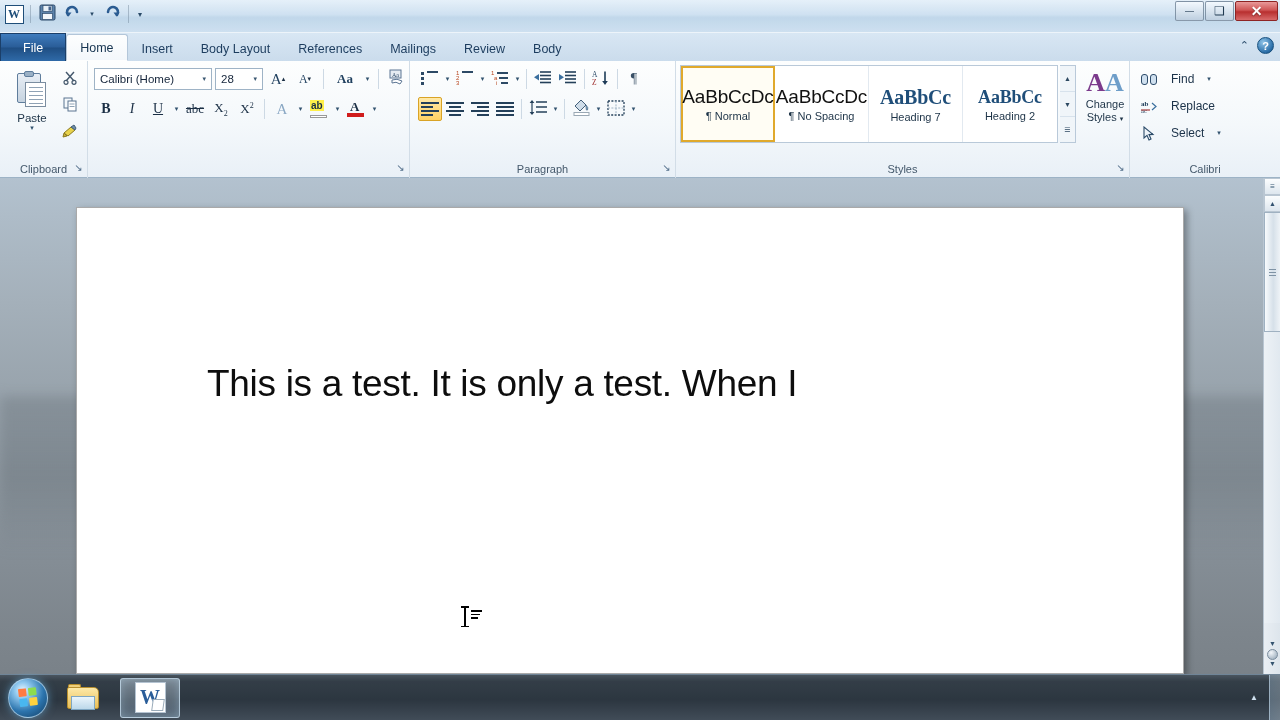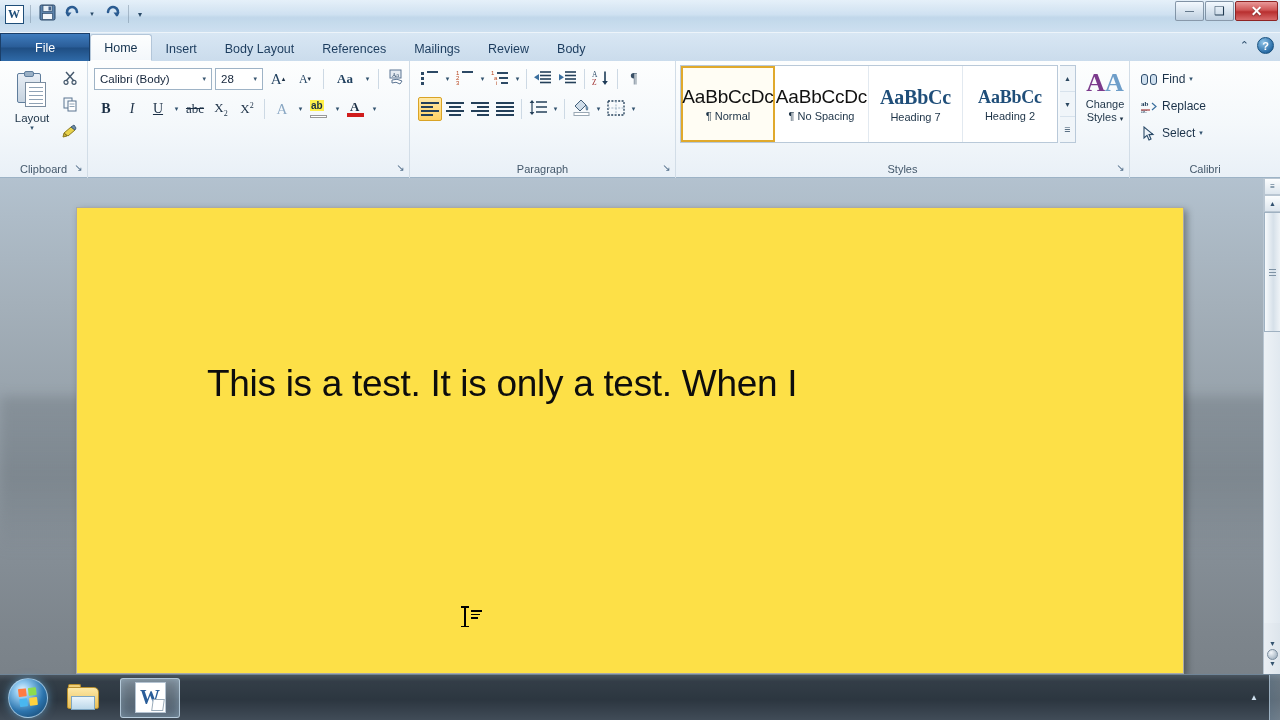--- a/index.html
+++ b/index.html
@@ -88,21 +88,21 @@
     background:linear-gradient(180deg, rgba(222,235,247,.75), rgba(206,223,239,.7));
   }
   .tabs { position:absolute; left:0; top:0; display:flex; align-items:flex-end; height:28px; }
   .tab {
     height:26px; padding:0 13px; display:flex; align-items:center;
     font-size:12.5px; color:#1c3c5e; white-space:nowrap;
     border:1px solid transparent; border-bottom:none;
   }
   .tab.file {
     background:linear-gradient(180deg,#3f7cbd 0%, #2a5d98 48%, #1f4e83 52%, #2f6aa8 100%);
-    color:#fff; height:28px; padding:0 34px; font-size:12.5px;
+    color:#fff; height:28px; padding:0 22px; font-size:12.5px;
     border:1px solid #1b3f69; border-bottom:none;
   }
   .tab.active {
     background:linear-gradient(180deg,#fdfefe 0%, #f3f7fb 100%);
     border:1px solid #b3c6d9; border-bottom:1px solid #fdfefe;
     border-top-left-radius:3px; border-top-right-radius:3px;
     color:#15334f; height:27px;
   }
   .ribbon-right-icons {
     position:absolute; right:6px; top:4px; display:flex; align-items:center; gap:8px;
@@ -250,36 +250,36 @@
   }
   .cs-icon { font-family:"Liberation Serif", serif; font-size:26px; line-height:30px; margin-top:2px; }
   .cs-icon .a1 { color:#7b3a8c; font-weight:bold; }
   .cs-icon .a2 { color:#6e9ec9; font-weight:bold; }
   .cs-txt { font-size:11px; color:#1d3347; line-height:13px; }
 
   
   #g-editing { left:1130px; width:150px; border-right:none; }
   .edit-item {
     position:absolute; left:6px; height:24px; width:110px;
-    display:flex; align-items:center; gap:4px; padding:0 3px;
+    display:flex; align-items:center; gap:13px; padding:0 3px;
     border:1px solid transparent; border-radius:2px; font-size:12px; color:#1b3249;
   }
   .ei-icon { width:18px; height:18px; display:flex; align-items:center; justify-content:center; font-size:12px; }
   .binoc { position:relative; width:16px; height:11px; }
   .binoc span { position:absolute; top:0; width:7px; height:11px; border:1.5px solid #2e4c6a; border-radius:3px; background:#cfe0ef; }
   .binoc span:first-child{ left:0; } .binoc span:last-child{ right:0; }
 
   
   .docarea {
     position:absolute; left:0; top:178px; width:1280px; height:496px;
     background:transparent;
   }
   .page {
     position:absolute; left:76px; top:29px; width:1108px; height:467px;
-    background:#fde047;
+    background:#ffffff;
     border:1px solid #a9a9a9;
     box-shadow:3px 3px 7px rgba(0,0,0,.35);
   }
   .doc-text {
     position:absolute; left:130px; top:155px; width:880px;
     font-family:"Liberation Sans", sans-serif;
     font-size:37px; color:#0d0d0d; line-height:1.12; letter-spacing:-.3px;
     white-space:nowrap;
   }
   .text-cursor {
@@ -481,21 +481,21 @@
 
   <div class="ribbon">
 
     <div class="group" id="g-clipboard">
       <div class="paste-btn">
         <div class="clipboard-icon">
           <div class="cb-board"></div>
             <div class="cb-clip"></div>
             <div class="cb-page"></div>
         </div>
-        <div class="paste-label">Layout</div>
+        <div class="paste-label">Paste</div>
         <div class="mini-arrow">▾</div>
       </div>
       <div class="clip-small-btns">
         <div class="sbtn">
           <span>
             <svg width="15" height="15" viewBox="0 0 15 15">
               <line x1="3" y1="2" x2="11" y2="11" stroke="#44586c" stroke-width="1.4"></line>
               <line x1="11" y1="2" x2="3" y2="11" stroke="#44586c" stroke-width="1.4"></line>
               <circle cx="3" cy="12.3" r="2" fill="none" stroke="#44586c" stroke-width="1.2"></circle>
               <circle cx="11" cy="12.3" r="2" fill="none" stroke="#44586c" stroke-width="1.2"></circle>
@@ -522,21 +522,21 @@
           </span>
         </div>
       </div>
       <div class="group-label">Clipboard</div>
       <div class="dlg">↘</div>
     </div>
 
     <div class="group" id="g-font">
       <div class="font-row1">
         <div class="combo name">
-          <span>Calibri (Body)</span>
+          <span>Calibri (Home)</span>
           <span class="caret">▾</span>
         </div>
         <div class="combo size">
           <span>28</span>
           <span class="caret">▾</span>
         </div>
         <div class="ibtn">
           <span style="font-family:'Liberation Serif',serif;font-size:15px;color:#1f3f5e;">A</span>
             <sup style="font-size:7px;">▴</sup>
         </div>

